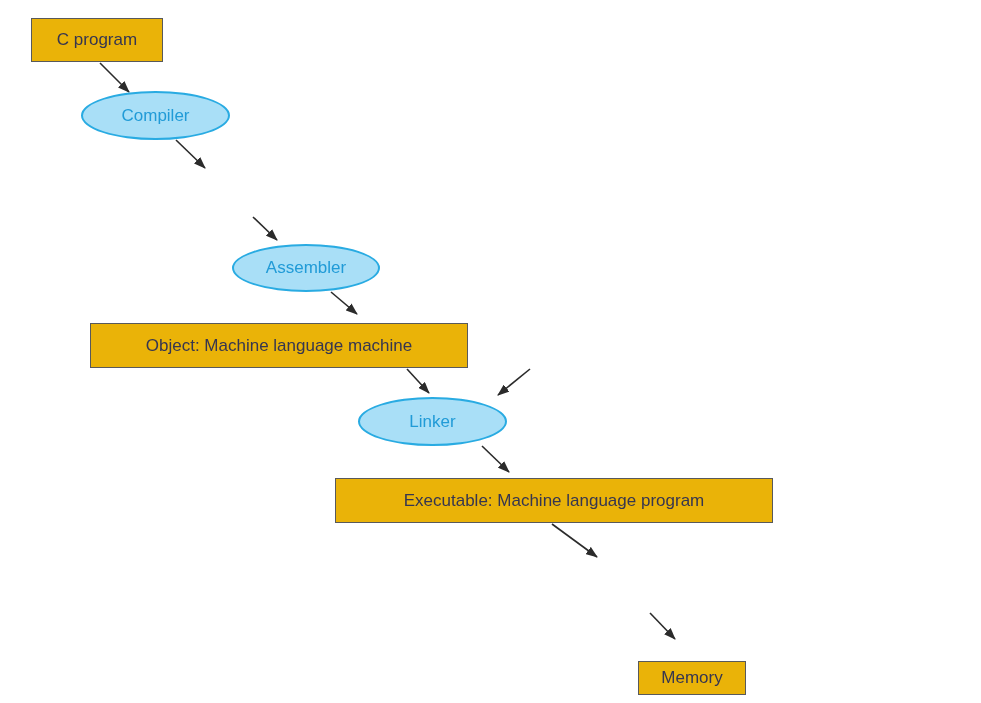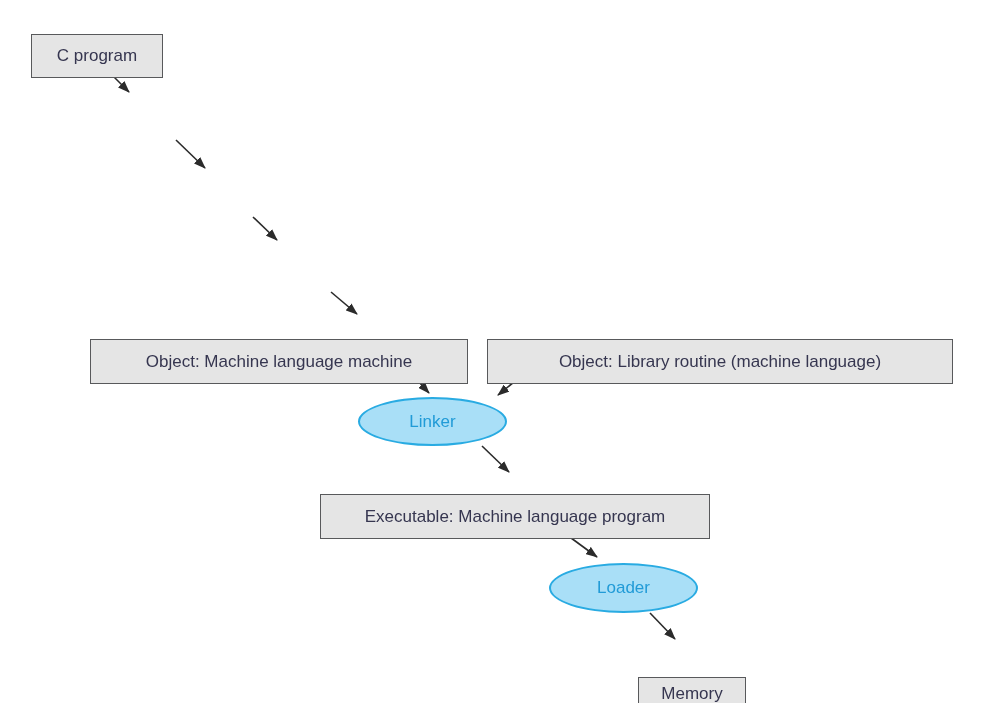--- a/index.html
+++ b/index.html
@@ -10,26 +10,25 @@
     font-family:"Liberation Sans", sans-serif;
     overflow:hidden;
   }
   .node{
     position:absolute;
     display:flex;align-items:center;justify-content:center;
     text-align:center;
     box-sizing:border-box;
   }
   .box{
-    background:#e5e5e5;
+    background:#eab308;
     border:1.5px solid var(--box-border-color,#58595b);
     color:var(--box-text-color,#363650);
     font-size:17px;
     z-index:2;
-    margin-top:16px;
   }
   .ellipse{
     background:var(--ellipse-fill,#a9dff7);
     border:2px solid var(--ellipse-stroke,#29abe2);
     border-radius:50%;
     color:var(--ellipse-text-color,#219bd7);
     font-size:17px;
     z-index:2;
   }
   svg.arrows{
@@ -62,40 +61,40 @@
     <line x1="530" y1="369" x2="498" y2="395" marker-end="url(#ah)"></line>
     <line x1="482" y1="446" x2="509" y2="472" marker-end="url(#ah)"></line>
     <line x1="552" y1="524" x2="597" y2="557" marker-end="url(#ah)"></line>
     <line x1="650" y1="613" x2="675" y2="639" marker-end="url(#ah)"></line>
   </svg>
 
   <div class="node box" style="left:31px;top:18px;width:132px;height:44px">
     <span>C program</span>
   </div>
 
+  <div class="node ellipse" style="left:81px;top:91px;width:149px;height:49px">
+    <span>Compiler</span>
+  </div>
 
 
+  <div class="node ellipse" style="left:232px;top:244px;width:148px;height:48px">
+    <span>Assembler</span>
+  </div>
 
   <div class="node box" style="left:90px;top:323px;width:378px;height:45px">
     <span>Object: Machine language machine</span>
   </div>
 
-  <div class="node box" style="left:487px;top:323px;width:466px;height:45px">
-    <span>Object: Library routine (machine language)</span>
-  </div>
 
   <div class="node ellipse" style="left:358px;top:397px;width:149px;height:49px">
     <span>Linker</span>
   </div>
 
-  <div class="node box" style="left:320px;top:478px;width:390px;height:45px">
+  <div class="node box" style="left:335px;top:478px;width:438px;height:45px">
     <span>Executable: Machine language program</span>
   </div>
 
-  <div class="node ellipse" style="left:549px;top:563px;width:149px;height:50px">
-    <span>Loader</span>
-  </div>
 
   <div class="node box" style="left:638px;top:661px;width:108px;height:34px">
     <span>Memory</span>
   </div>
 
 </div>
 
 </body></html>

